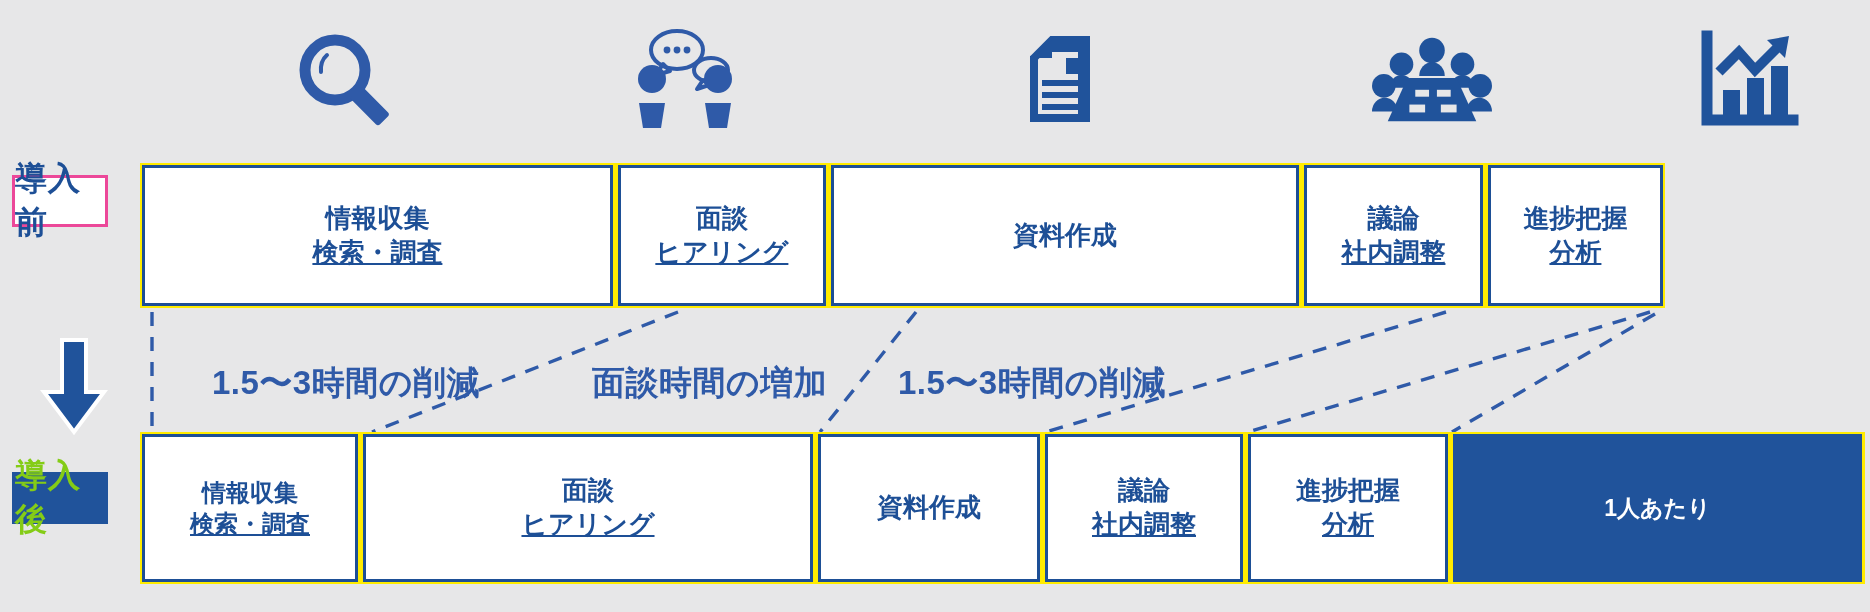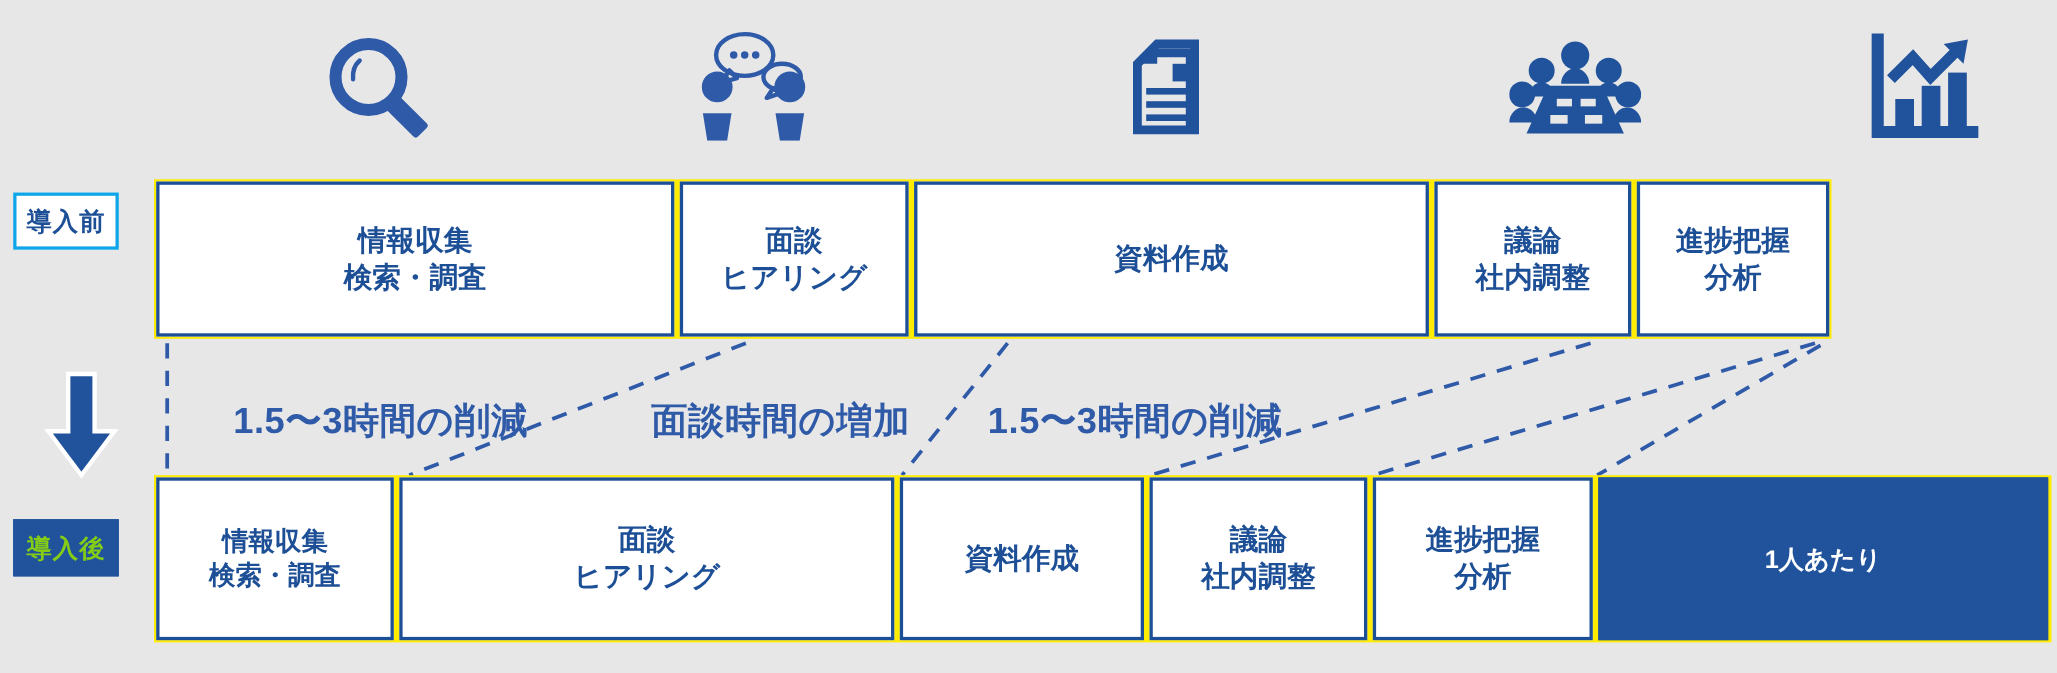--- a/index.html
+++ b/index.html
@@ -40,24 +40,24 @@
 
   
   .side-label {
     position: absolute;
     width: 96px;
     height: 52px;
     box-sizing: border-box;
     display: flex;
     align-items: center;
     justify-content: center;
-    font-size: 23px;
+    font-size: 32px;
     font-weight: bold;
     letter-spacing: 1px;
-    border: 3px solid #0ea5e9;
+    border: 3px solid #ec4899;
     background: #ffffff;
     color: #1d4f96;
   }
   .side-label.filled {
     background: #20539b;
     color: #84cc16;
     border-color: #20539b;
   }
 
   
@@ -79,21 +79,21 @@
     justify-content: center;
     color: #1d4f96;
     font-weight: bold;
     font-size: 26px;
     line-height: 1.30;
     text-align: center;
     white-space: nowrap;
     margin-right: 5px;
   }
   .band .cell:last-child { margin-right: 0; }
-  .band .cell .l2 { display: block; }
+  .band .cell .l2 { display: block; text-decoration: underline; }
 
   .band .cell.summary {
     background: #20539b;
     border-color: #20539b;
     color: #ffffff;
     font-size: 23px;
     line-height: 1.34;
   }
 
   

